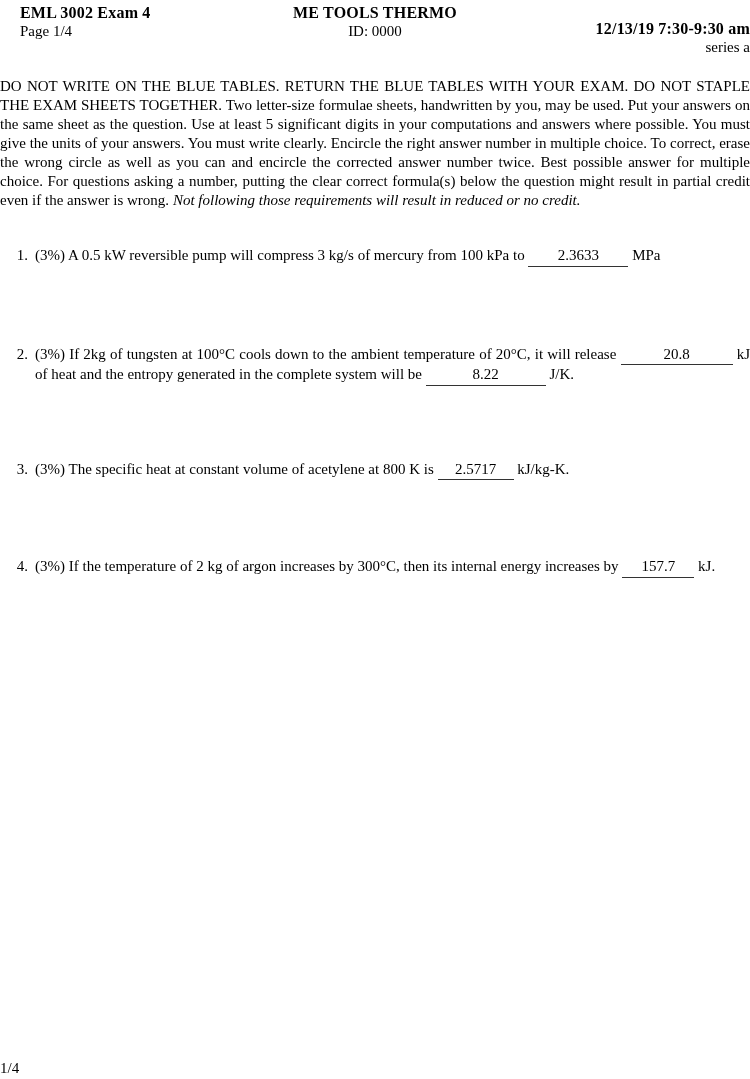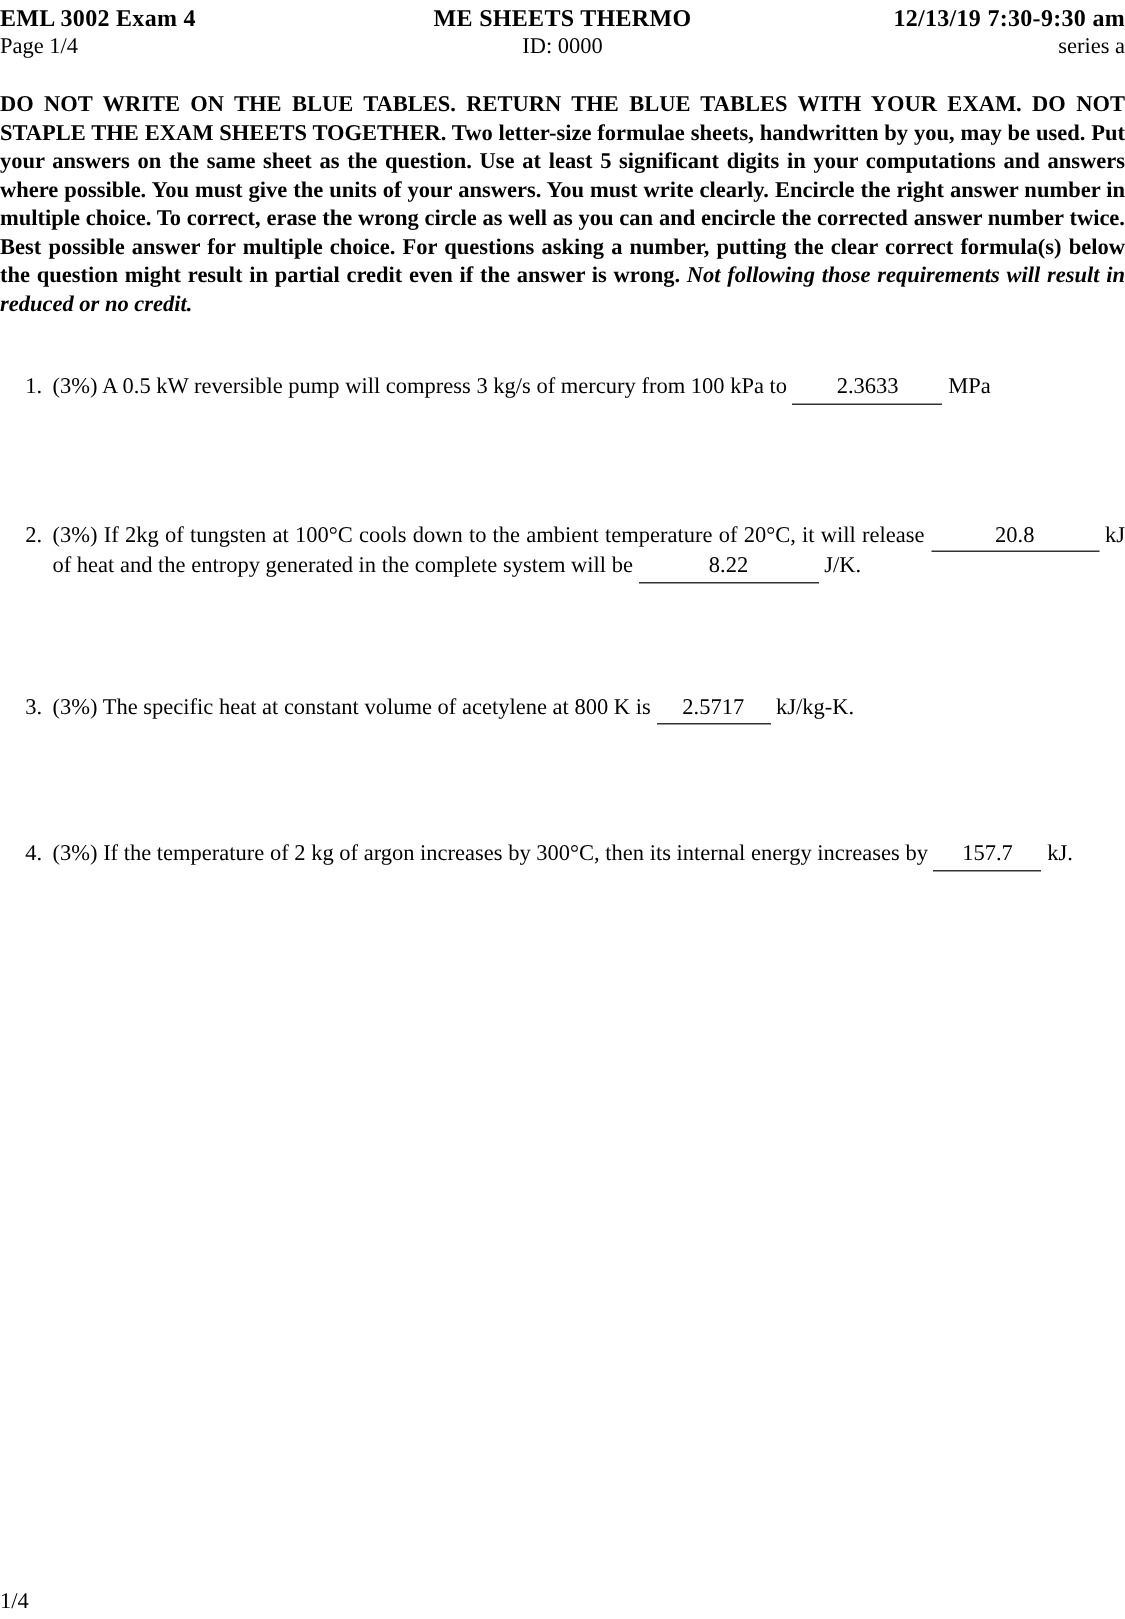--- a/index.html
+++ b/index.html
@@ -17,29 +17,28 @@
     width: 750px;
     height: 1079px;
     background: #ffffff;
   }
   .hdr {
     display: grid;
     grid-template-columns: 1fr auto 1fr;
     padding-top: 3px;
     line-height: 19px;
   }
-  .hdr .col-left   { text-align: left; }
+  .hdr .col-left   { text-align: left; padding-left: 20px; }
   .hdr .col-center { text-align: center; }
-  .hdr .col-right  { text-align: right; }
+  .hdr .col-right  { text-align: right; margin-top: 16px; }
   .hdr .b { font-weight: bold; font-size: 16px; letter-spacing: 0.2px; }
   .instructions {
     margin: 20px 0 0 0;
     text-align: justify;
     line-height: 19px;
-    font-weight: bold;
   }
   .instructions em { font-style: italic; }
   .question {
     position: relative;
     padding-left: 35px;
     text-align: justify;
     line-height: 19.5px;
   }
   .qnum {
     position: absolute;
@@ -75,21 +74,21 @@
 <body>
 
 <div class="page">
 
   <div class="hdr">
     <div class="col-left">
       <div class="b">EML 3002 Exam 4</div>
       <div>Page 1/4</div>
     </div>
     <div class="col-center">
-      <div class="b">ME SHEETS THERMO</div>
+      <div class="b">ME TOOLS THERMO</div>
       <div>ID: 0000</div>
     </div>
     <div class="col-right">
       <div class="b">12/13/19 7:30-9:30 am</div>
       <div>series a</div>
     </div>
   </div>
 
   <p class="instructions">
     <span>DO NOT WRITE ON THE BLUE TABLES. RETURN THE BLUE TABLES WITH YOUR EXAM. DO NOT STAPLE THE EXAM SHEETS TOGETHER. Two letter-size formulae sheets, handwritten by you, may be used. Put your answers on the same sheet as the question. Use at least 5 significant digits in your computations and answers where possible. You must give the units of your answers. You must write clearly. Encircle the right answer number in multiple choice. To correct, erase the wrong circle as well as you can and encircle the corrected answer number twice. Best possible answer for multiple choice. For questions asking a number, putting the clear correct formula(s) below the question might result in partial credit even if the answer is wrong.</span>

